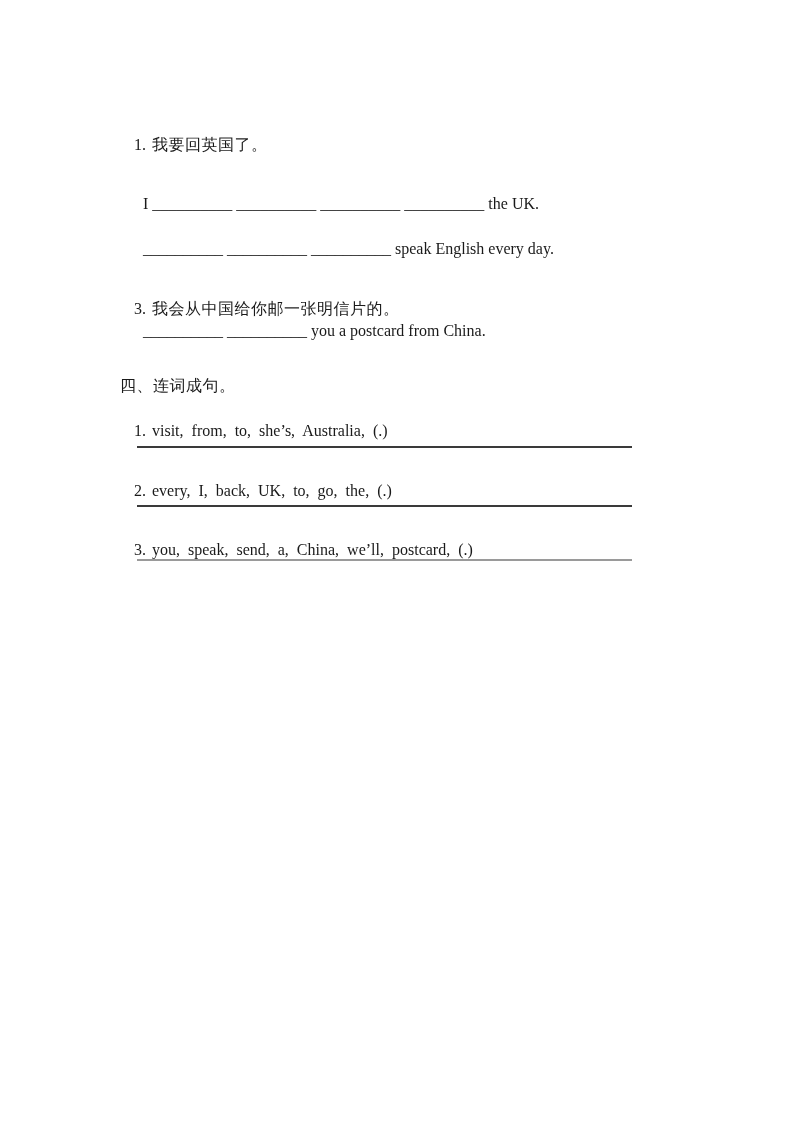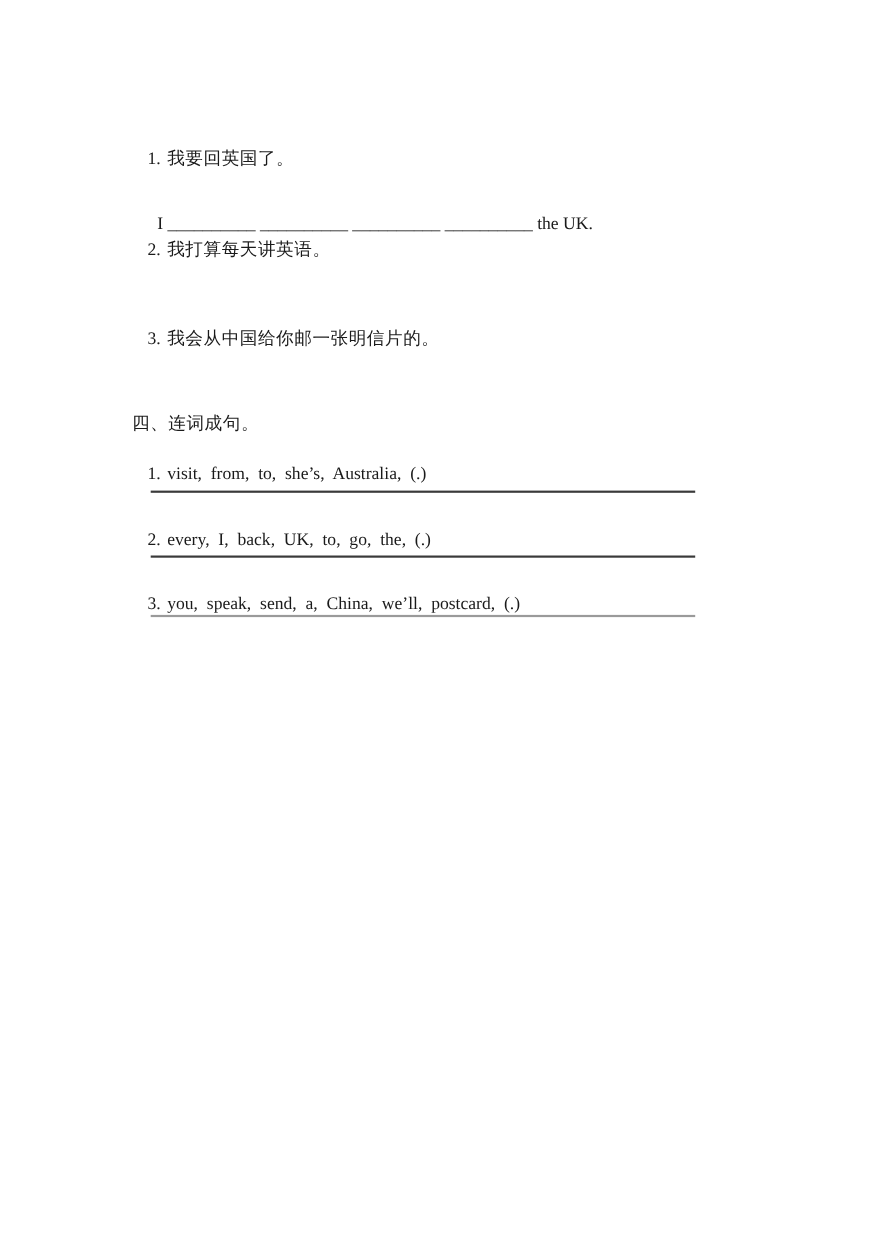--- a/index.html
+++ b/index.html
@@ -53,27 +53,26 @@
 </head>
 <body>
 
 <div class="page">
 
   <div class="row" style="left:118px; top:116px;">
     <span class="num">1.</span><span class="cn">我要回英国了。</span>
   </div>
   <div class="row en" style="left:143px; top:158px;margin-top:36px;">I __________ __________ __________ __________ the UK.</div>
 
-  <div class="row" style="left:118px; top:199px;">
-    <span class="num">2.</span><span class="cn">我打算每天讲英语。</span>
-  </div>
+  <div class="row en" style="left:143px; top:239px;">__________ __________ __________ speak English every day.</div>
 
   <div class="row" style="left:118px; top:280px;">
     <span class="num">3.</span><span class="cn">我会从中国给你邮一张明信片的。</span>
   </div>
+  <div class="row en" style="left:143px; top:321px;">__________ __________ you a postcard from China.</div>
 
   <div class="row cn" style="left:120px; top:376px;">四、连词成句。</div>
 
   <div class="row" style="left:118px; top:402px;">
     <span class="num">1.</span><span class="words">visit,  from,  to,  she’s,  Australia,  (.)</span>
   </div>
   <div class="answer-line" style="left:137px; top:446px;"></div>
 
   <div class="row" style="left:118px; top:462px;">
     <span class="num">2.</span><span class="words">every,  I,  back,  UK,  to,  go,  the,  (.)</span>

